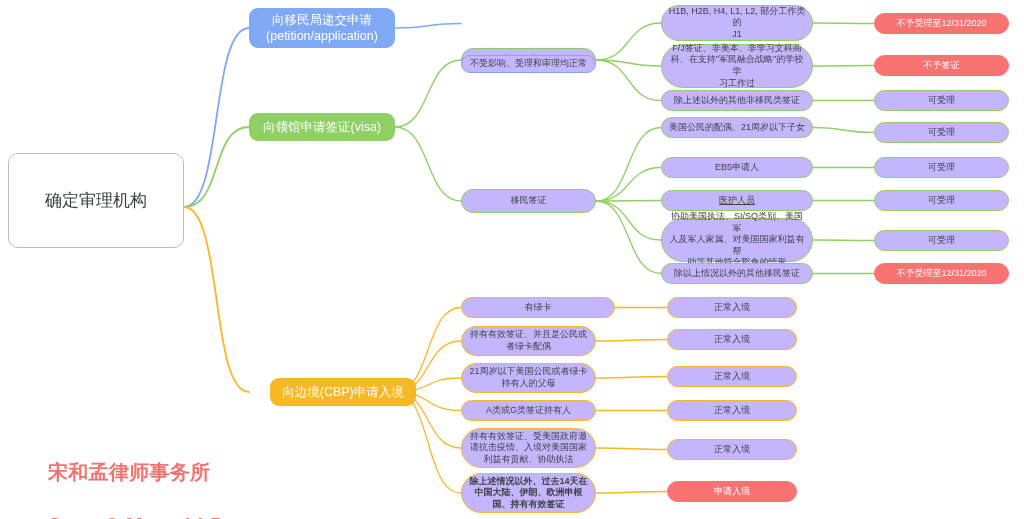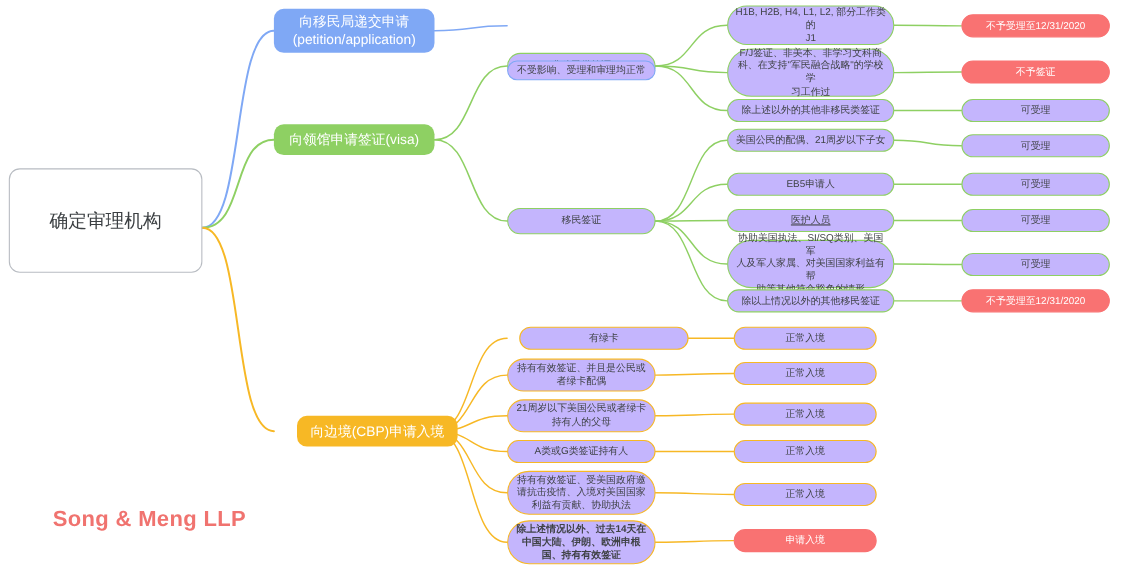--- a/index.html
+++ b/index.html
@@ -118,21 +118,21 @@
 科、在支持"军民融合战略"的学校学
 习工作过</div>
       <div class="node pill green" style="left: 661px; top: 90px; width: 152px; height: 21px;">除上述以外的其他非移民类签证</div>
       <div class="node pill green" style="left: 661px; top: 117px; width: 152px; height: 21px;">美国公民的配偶、21周岁以下子女</div>
       <div class="node pill green" style="left: 661px; top: 157px; width: 152px; height: 21px;">EB5申请人</div>
       <div class="node pill green" style="left: 661px; top: 190px; width: 152px; height: 21px; text-decoration: underline;">医护人员</div>
       <div class="node pill green" style="left: 661px; top: 218px; width: 152px; height: 44px;">协助美国执法、SI/SQ类别、美国军
 人及军人家属、对美国国家利益有帮
 助等其他符合豁免的情形</div>
       <div class="node pill green" style="left: 661px; top: 263px; width: 152px; height: 21px;">除以上情况以外的其他移民签证</div>
-      <div class="node pill amber" style="left: 472px; top: 297px; width: 154px; height: 21px;">有绿卡</div>
+      <div class="node pill amber" style="left: 461px; top: 297px; width: 154px; height: 21px;">有绿卡</div>
       <div class="node pill amber" style="left: 461px; top: 326px; width: 135px; height: 30px;">持有有效签证、并且是公民或
 者绿卡配偶</div>
       <div class="node pill amber" style="left: 461px; top: 363px; width: 135px; height: 30px;">21周岁以下美国公民或者绿卡
 持有人的父母</div>
       <div class="node pill amber" style="left: 461px; top: 400px; width: 135px; height: 21px;">A类或G类签证持有人</div>
       <div class="node pill amber" style="left: 461px; top: 428px; width: 135px; height: 40px;">持有有效签证、受美国政府邀
 请抗击疫情、入境对美国国家
 利益有贡献、协助执法</div>
       <div class="node pill amber bold" style="left: 461px; top: 473px; width: 135px; height: 40px;">除上述情况以外、过去14天在
 中国大陆、伊朗、欧洲申根
@@ -146,15 +146,16 @@
       <div class="node pill green" style="left: 874px; top: 230px; width: 135px; height: 21px;">可受理</div>
       <div class="node pill solidred" style="left: 874px; top: 263px; width: 135px; height: 21px;">不予受理至12/31/2020</div>
       <div class="node pill amber" style="left: 667px; top: 297px; width: 130px; height: 21px;">正常入境</div>
       <div class="node pill amber" style="left: 667px; top: 329px; width: 130px; height: 21px;">正常入境</div>
       <div class="node pill amber" style="left: 667px; top: 366px; width: 130px; height: 21px;">正常入境</div>
       <div class="node pill amber" style="left: 667px; top: 400px; width: 130px; height: 21px;">正常入境</div>
       <div class="node pill amber" style="left: 667px; top: 439px; width: 130px; height: 21px;">正常入境</div>
       <div class="node pill solidred" style="left: 667px; top: 481px; width: 130px; height: 21px;">申请入境</div>
     </div>
   <div class="logo" style="left: 48px; top: 433px; color: rgb(240, 115, 111);">
+    <div>宋和孟律师事务所</div>
     <div>Song &amp; Meng LLP</div>
   </div>
 </div>
 
 </body></html>

